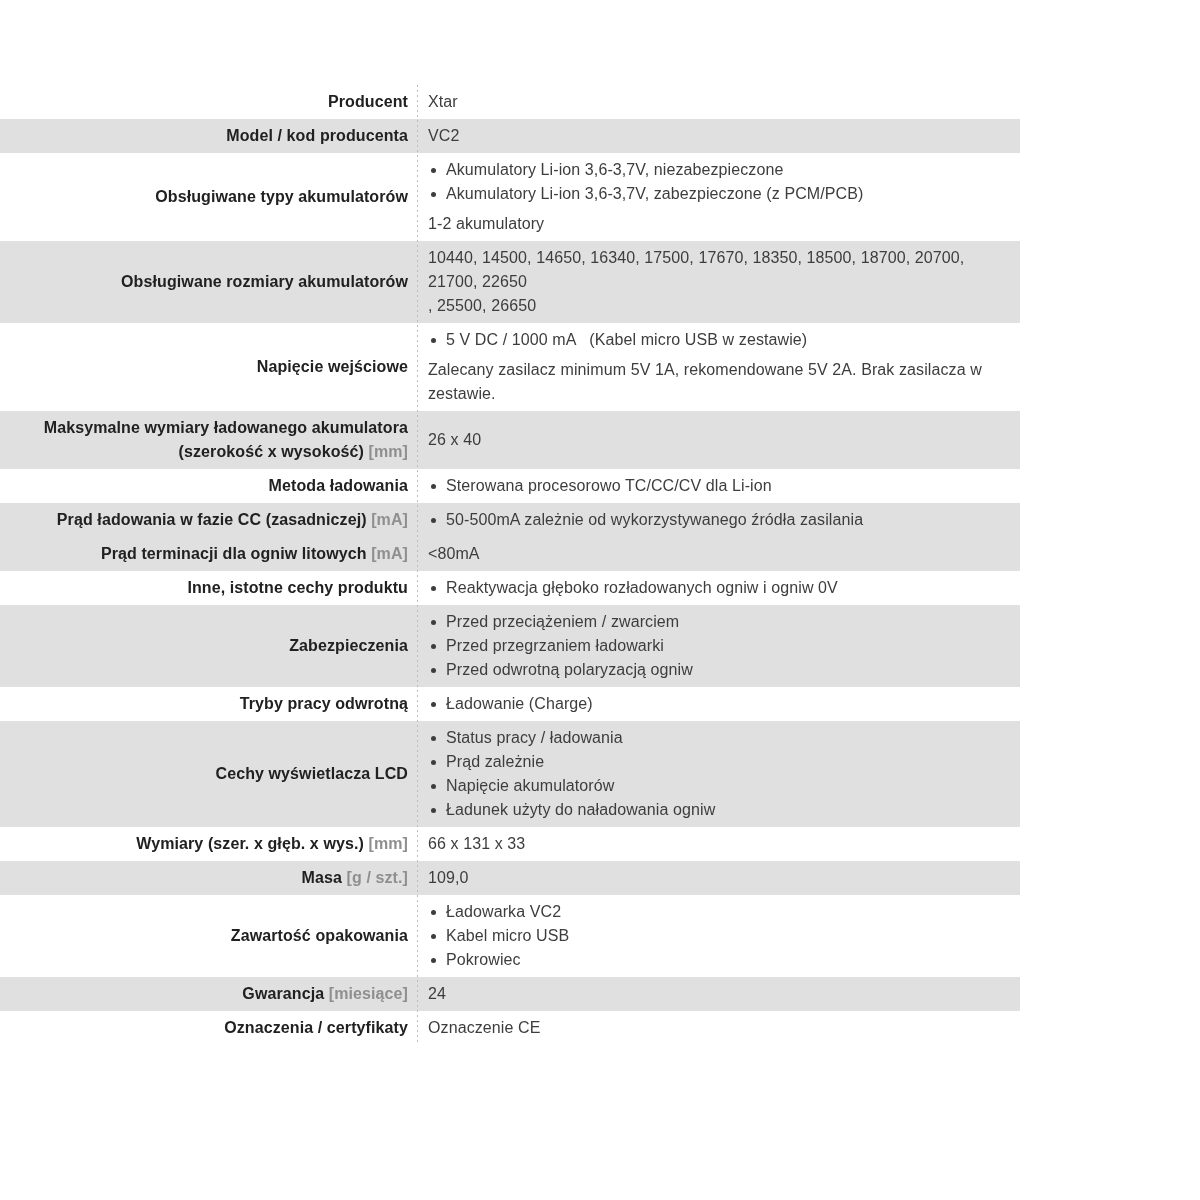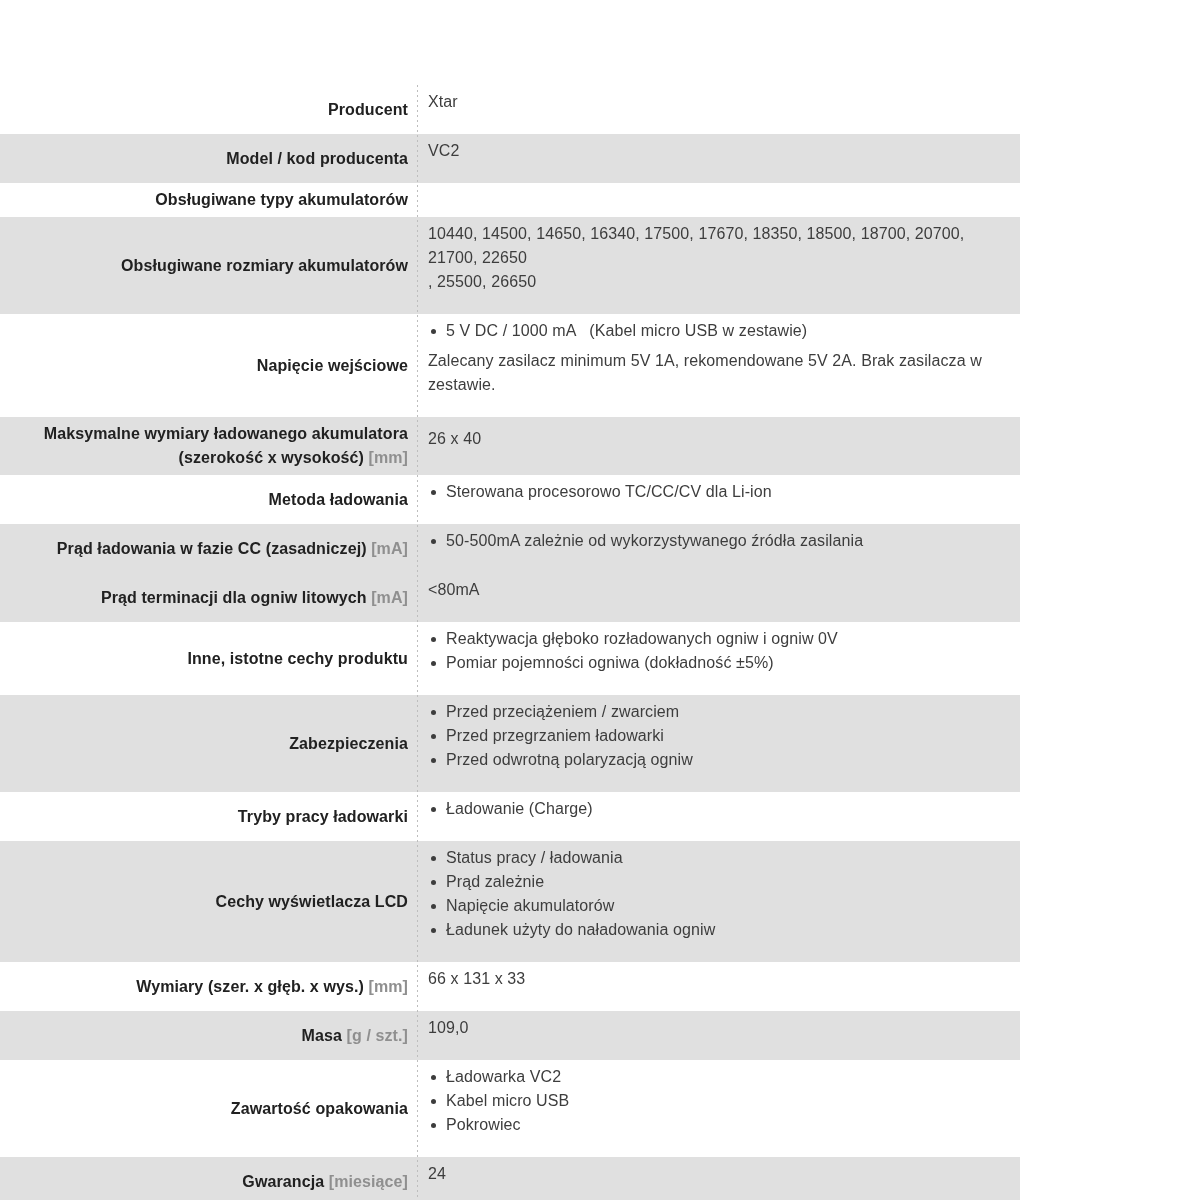--- a/index.html
+++ b/index.html
@@ -47,21 +47,21 @@
     font-weight: bold;
     color: var(--label, #212121);
     letter-spacing: 0.1px;
   }
   .label-unit {
     color: var(--unit, #8f8f8f);
   }
   .cell-value {
     flex: 1;
     box-sizing: border-box;
-    padding: 5px 8px 20px 11px;
+    padding: 5px 8px 5px 11px;
     font-size: 16px;
     line-height: 24px;
     color: var(--value, #3d3d3d);
     letter-spacing: 0.1px;
   }
   .val-line, .bullet-text {
     white-space: pre-wrap;
   }
   .bullet-line {
     display: flex;
@@ -93,20 +93,31 @@
         </div>
       </div>
       <div class="spec-row shaded">
         <div class="cell-label"><span class="label-text">Model / kod producenta</span></div>
         <div class="cell-value">
           <div class="val-line">VC2</div>
         </div>
       </div>
       <div class="spec-row">
         <div class="cell-label"><span class="label-text">Obsługiwane typy akumulatorów</span></div>
+        <div class="cell-value">
+          <div class="bullet-line">
+            <span class="bullet-dot"></span>
+            <span class="bullet-text">Akumulatory Li-ion 3,6-3,7V, niezabezpieczone</span>
+          </div>
+          <div class="bullet-line">
+            <span class="bullet-dot"></span>
+            <span class="bullet-text">Akumulatory Li-ion 3,6-3,7V, zabezpieczone (z PCM/PCB)</span>
+          </div>
+          <div class="val-note">1-2 akumulatory</div>
+        </div>
       </div>
       <div class="spec-row shaded">
         <div class="cell-label"><span class="label-text">Obsługiwane rozmiary akumulatorów</span></div>
         <div class="cell-value">
           <div class="val-line">10440, 14500, 14650, 16340, 17500, 17670, 18350, 18500, 18700, 20700, 21700, 22650</div>
           <div class="val-line">, 25500, 26650</div>
         </div>
       </div>
       <div class="spec-row">
         <div class="cell-label"><span class="label-text">Napięcie wejściowe</span></div>
@@ -148,45 +159,41 @@
           <div class="val-line">&lt;80mA</div>
         </div>
       </div>
       <div class="spec-row">
         <div class="cell-label"><span class="label-text">Inne, istotne cechy produktu</span></div>
         <div class="cell-value">
           <div class="bullet-line">
             <span class="bullet-dot"></span>
             <span class="bullet-text">Reaktywacja głęboko rozładowanych ogniw i ogniw 0V</span>
           </div>
-          <div class="bullet-line">
-            <span class="bullet-dot"></span>
-            <span class="bullet-text">Pomiar pojemności ogniwa (dokładność ±5%)</span>
-          </div>
         </div>
       </div>
       <div class="spec-row shaded">
         <div class="cell-label"><span class="label-text">Zabezpieczenia</span></div>
         <div class="cell-value">
           <div class="bullet-line">
             <span class="bullet-dot"></span>
             <span class="bullet-text">Przed przeciążeniem / zwarciem</span>
           </div>
           <div class="bullet-line">
             <span class="bullet-dot"></span>
             <span class="bullet-text">Przed przegrzaniem ładowarki</span>
           </div>
           <div class="bullet-line">
             <span class="bullet-dot"></span>
             <span class="bullet-text">Przed odwrotną polaryzacją ogniw</span>
           </div>
         </div>
       </div>
       <div class="spec-row">
-        <div class="cell-label"><span class="label-text">Tryby pracy ładowarki</span></div>
+        <div class="cell-label"><span class="label-text">Tryby pracy odwrotną</span></div>
         <div class="cell-value">
           <div class="bullet-line">
             <span class="bullet-dot"></span>
             <span class="bullet-text">Ładowanie (Charge)</span>
           </div>
         </div>
       </div>
       <div class="spec-row shaded">
         <div class="cell-label"><span class="label-text">Cechy wyświetlacza LCD</span></div>
         <div class="cell-value">

